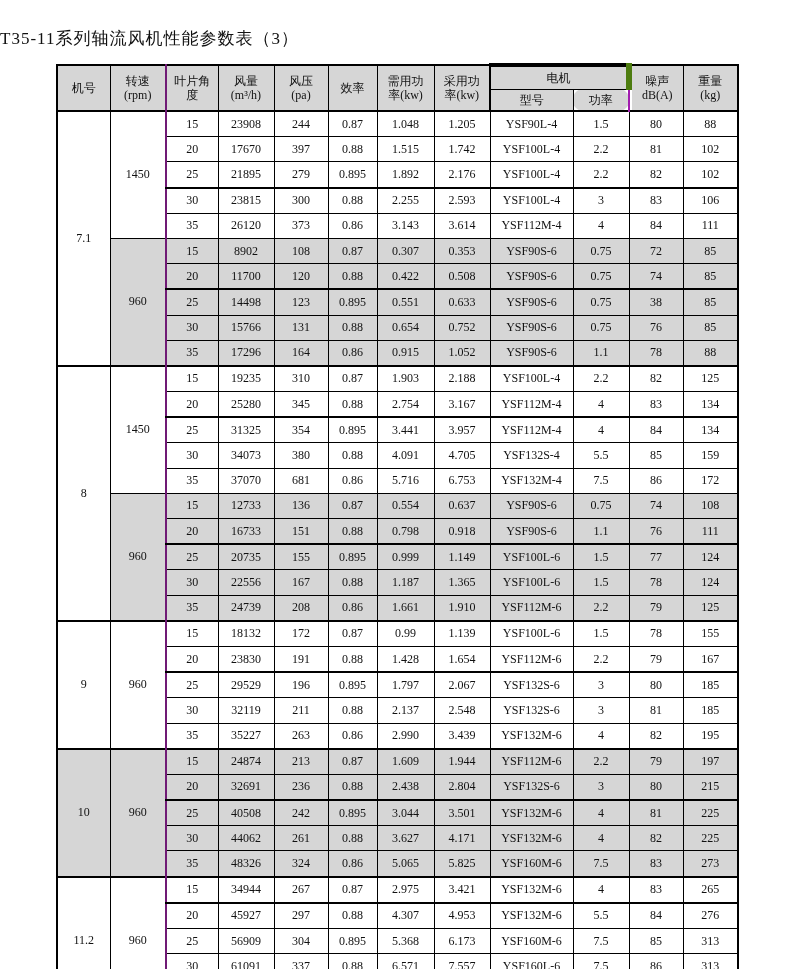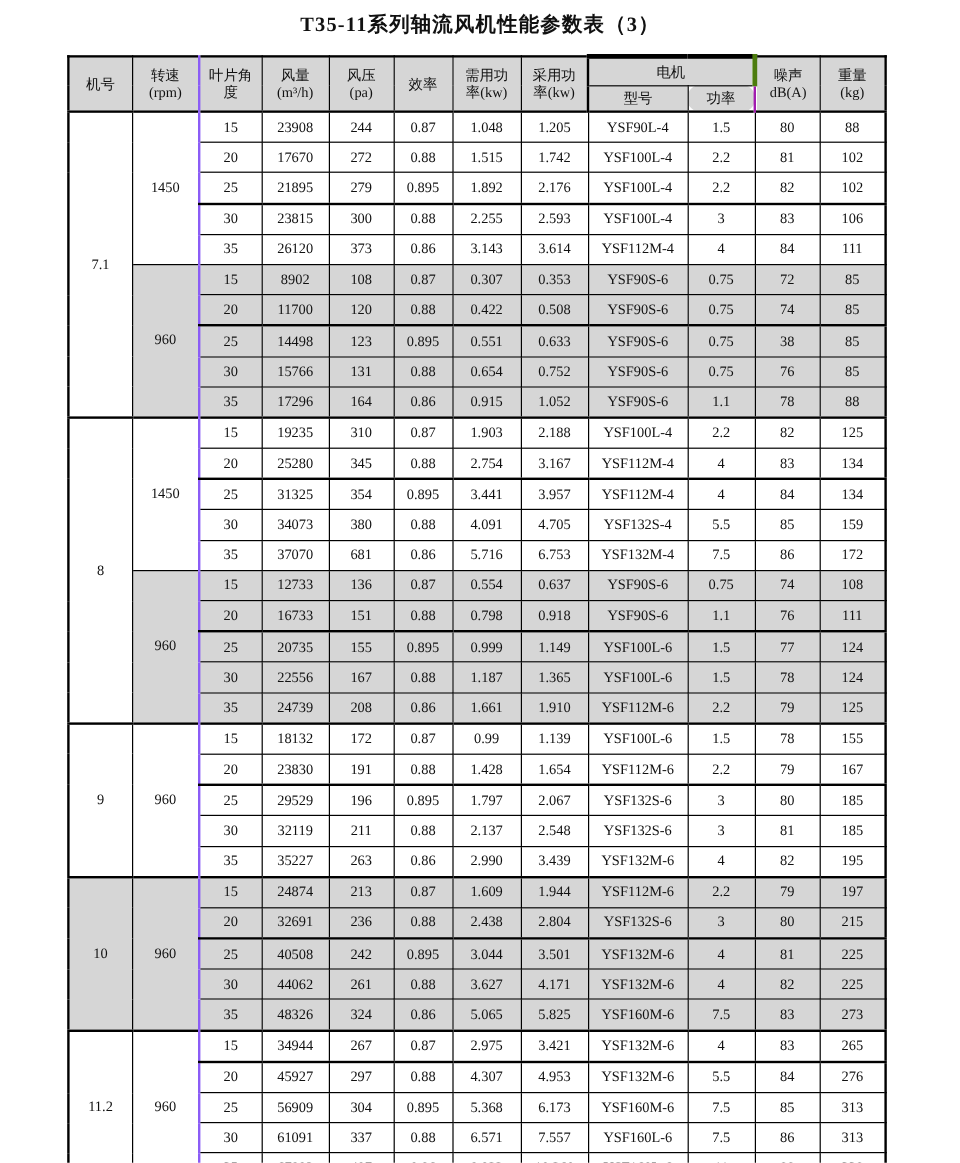--- a/index.html
+++ b/index.html
@@ -2,43 +2,43 @@
 <html><head>
 <meta charset="utf-8">
 <style>
   html,body{margin:0;padding:0;}
   body{
     width:800px;height:969px;background:#ffffff;color:#111;
     font-family:"Liberation Serif","DejaVu Serif",serif;
     -webkit-font-smoothing:antialiased;
   }
   .page-title{
-    text-align:center;font-weight:bold;font-size:17px;letter-spacing:1px;
-    padding-top:9px;line-height:24px;
+    font-weight:normal;font-size:17px;letter-spacing:1px;
+    padding-top:27px;line-height:24px;
   }
   table.perf{
     border-collapse:collapse;table-layout:fixed;
     margin:12px 0 0 56px;width:683px;
     border:2px solid #000;
   }
   th,td{
     border:1px solid #000;text-align:center;vertical-align:middle;
     padding:0;font-size:12px;overflow:hidden;
   }
   thead th{
     background:#d6d6d6;font-weight:normal;white-space:pre-line;line-height:1.2;
   }
   thead{border-bottom:2px solid #000;}
   thead tr.h1{height:24px;}
   thead tr.h2{height:22px;}
-  th.th-motor{border-top:4px solid #000;border-left:2px solid #000;border-right:4px solid #4d7c0f;}
+  th.th-motor{border-top:4px solid #000;border-left:2px solid #000;border-right:6px solid #4d7c0f;}
   th.th-motor-model{border-left:2px solid #000;}
   th.th-motor-power{border-right:2px solid #a21caf;border-radius:10px;}
   tbody td{height:24.2px;}
-  td.col-angle, th.th-blade{border-left:2px solid #8b5cf6;}
+  td.col-angle, th.th-blade{border-left:2px solid #701a75;}
   tr.section-start td{border-top:2px solid #000;}
   tr.thick-bottom td.data-cell{border-bottom:2px solid #000;}
   td.shaded-cell{background:#d6d6d6;}
   td.machine-cell, td.speed-cell{font-size:12px;text-align:center;}
 </style>
 </head>
 <body>
 
 <div class="page-title">T35-11系列轴流风机性能参数表（3）</div>
 
@@ -95,21 +95,21 @@
         <td class="col-req data-cell">1.048</td>
         <td class="col-adopt data-cell">1.205</td>
         <td class="col-model data-cell">YSF90L-4</td>
         <td class="col-power data-cell">1.5</td>
         <td class="col-noise data-cell">80</td>
         <td class="col-weight data-cell">88</td>
       </tr>
       <tr>
         <td class="col-angle data-cell">20</td>
         <td class="col-volume data-cell">17670</td>
-        <td class="col-pressure data-cell">272</td>
+        <td class="col-pressure data-cell">397</td>
         <td class="col-eff data-cell">0.88</td>
         <td class="col-req data-cell">1.515</td>
         <td class="col-adopt data-cell">1.742</td>
         <td class="col-model data-cell">YSF100L-4</td>
         <td class="col-power data-cell">2.2</td>
         <td class="col-noise data-cell">81</td>
         <td class="col-weight data-cell">102</td>
       </tr>
       <tr class="thick-bottom">
         <td class="col-angle data-cell">25</td>

